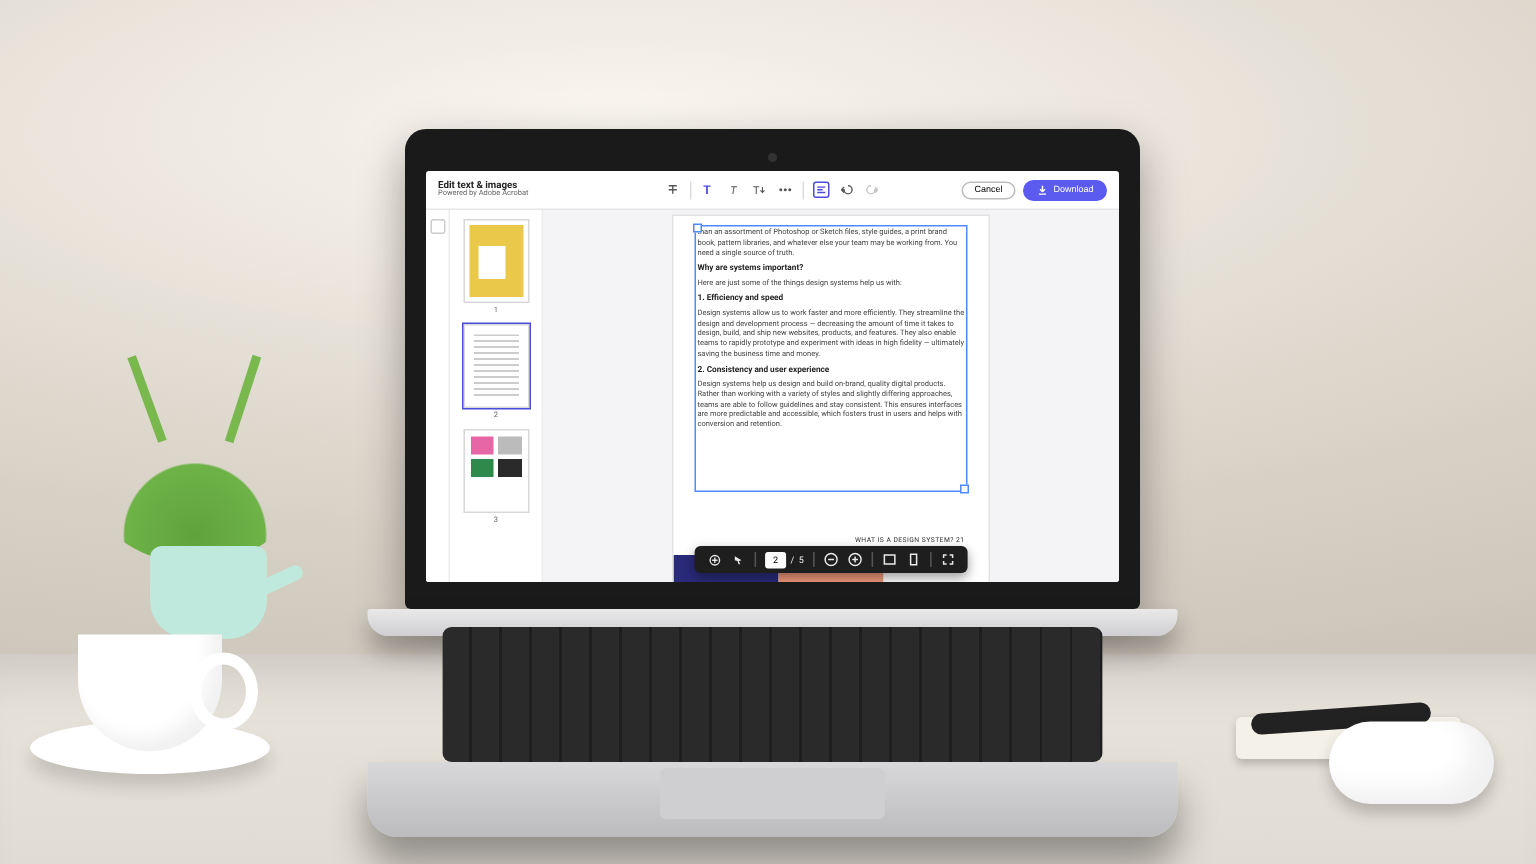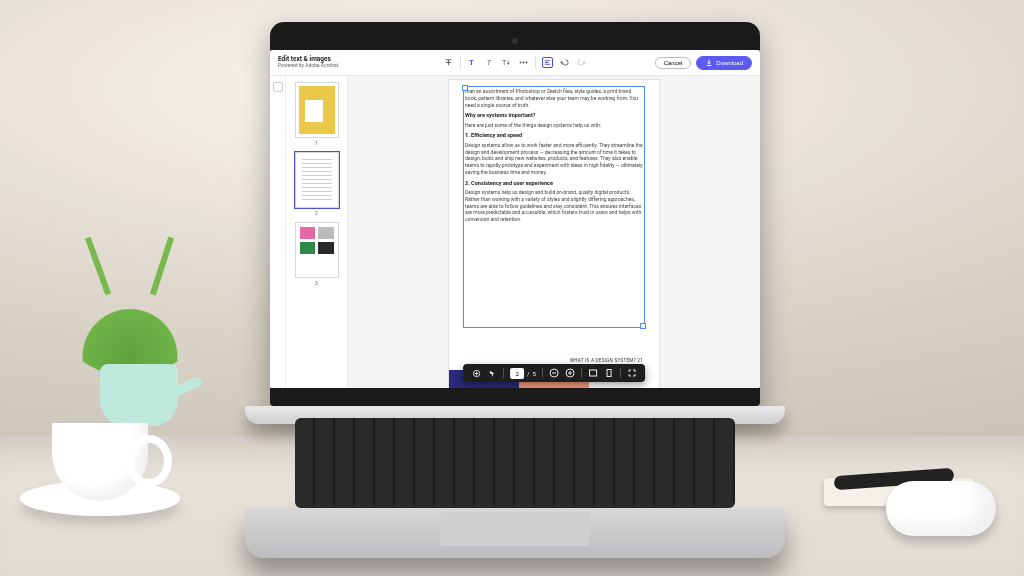--- a/index.html
+++ b/index.html
@@ -21,21 +21,21 @@
   .cup { position:absolute; left:40px; bottom:60px; width:120px; height:95px; }
   .saucer{position:absolute;bottom:0;left:-20px;width:160px;height:35px;background:#fff;border-radius:50%;box-shadow:0 8px 12px rgba(0,0,0,.15);}
   .mug{position:absolute;bottom:15px;left:12px;width:96px;height:78px;background:#fff;border-radius:0 0 48px 48px;box-shadow:inset -8px -8px 12px rgba(0,0,0,.06);}
   .mug::after{content:"";position:absolute;right:-24px;top:12px;width:30px;height:36px;border:8px solid #fff;border-radius:50%;}
   .notebook{position:absolute;right:50px;bottom:70px;width:150px;height:28px;background:#f4f1e8;border-radius:4px;box-shadow:0 3px 6px rgba(0,0,0,.2);}
   .phone{position:absolute;right:70px;bottom:90px;width:120px;height:14px;background:#222;border-radius:7px;transform:rotate(-4deg);}
   .mouse{position:absolute;right:28px;bottom:40px;width:110px;height:55px;background:#fff;border-radius:55px;box-shadow:0 6px 10px rgba(0,0,0,.2), inset -15px -10px 18px rgba(0,0,0,.06);}
 
   
   .laptop { position:absolute; left:245px; bottom:18px; width:540px; }
-  .screen-bezel { width:490px; height:384px; margin:0 auto; background:#1a1a1a; border-radius:14px 14px 4px 4px; padding:16px 0 18px; box-shadow:0 12px 30px rgba(0,0,0,.35);}
+  .screen-bezel { width:490px; height:320px; margin:0 auto; background:#1a1a1a; border-radius:14px 14px 4px 4px; padding:16px 14px 18px; box-shadow:0 12px 30px rgba(0,0,0,.35);}
   .camera{width:6px;height:6px;border-radius:50%;background:#333;margin:0 auto 6px;}
   .screen { width:100%; height:calc(100% - 12px); background:#fff; border-radius:2px; overflow:hidden; position:relative;}
   .kb-deck{height:18px;background:linear-gradient(180deg,#e9e9ea,#cfcfd1);border-radius:2px 2px 14px 14px;box-shadow:0 10px 16px rgba(0,0,0,.3);}
   .kb-keys{height:90px;width:440px;margin:-6px auto 0;background:
     repeating-linear-gradient(90deg,#2a2a2a 0 18px,#1e1e1e 18px 20px),
     linear-gradient(180deg,#2a2a2a,#151515);
     border-radius:6px; position:relative;}
   .trackpad{position:absolute;left:50%;bottom:-38px;transform:translateX(-50%);width:150px;height:34px;background:#cfcfd1;border-radius:4px;}
   .base{height:50px;background:linear-gradient(180deg,#d8d8da,#bcbcbf);border-radius:0 0 20px 20px;box-shadow:0 18px 24px rgba(0,0,0,.35);}
 

